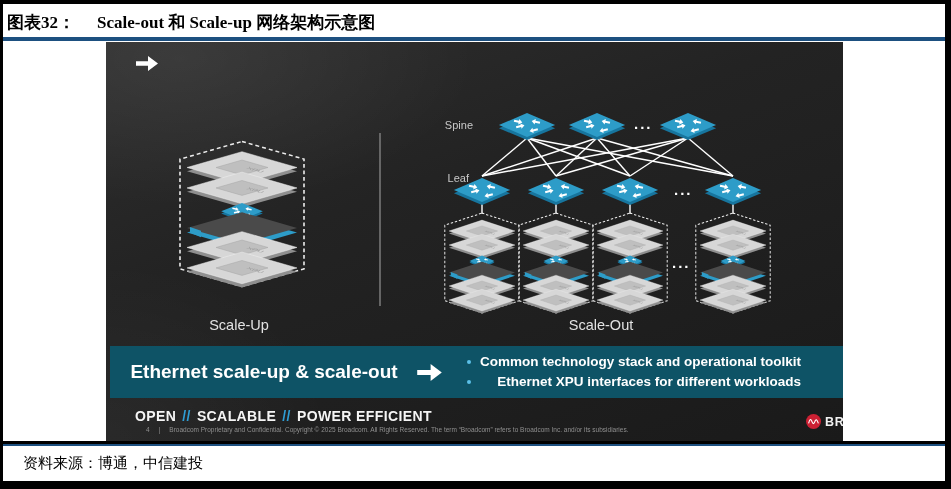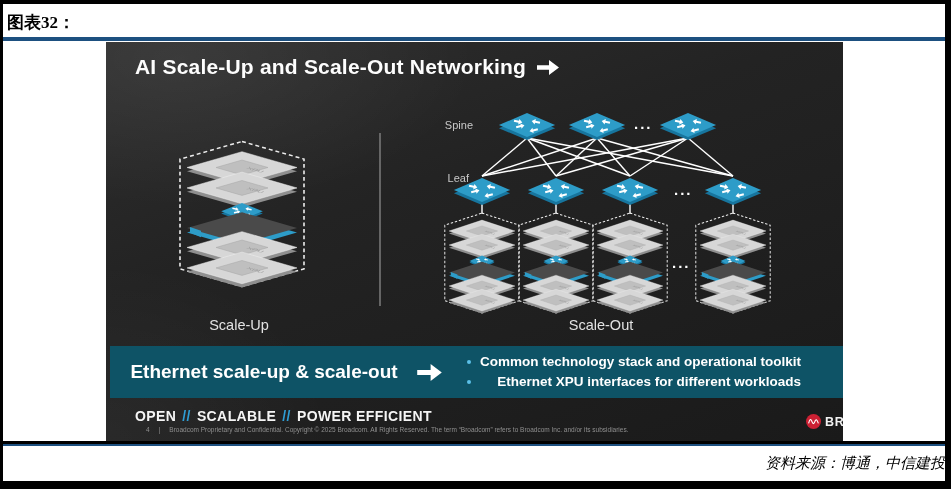--- a/index.html
+++ b/index.html
@@ -17,21 +17,21 @@
     font-family:"Liberation Serif","DejaVu Serif",serif;
     font-weight:700;font-size:17px;color:#000;white-space:nowrap;
   }
   .rule-top{height:4px;background:#1d5080;}
   .fig-body{position:relative;height:400px;background:#fff;}
   .rule-black{height:3px;background:#000;}
   .rule-blue2{height:2px;background:#1d5080;}
   .fig-source{
     height:35px;box-sizing:border-box;padding:8px 0 0 20px;
     font-family:"Liberation Serif","DejaVu Serif",serif;
-    font-style:italic;font-size:15px;color:#000;text-align:right;
+    font-size:15px;color:#000;
   }
   
   .slide{
     position:absolute;left:103px;top:1px;width:737px;height:399px;
     background:
       radial-gradient(ellipse 480px 240px at 10% 4%, rgba(255,255,255,0.07), transparent 62%),
       radial-gradient(ellipse 380px 300px at 0% 100%, rgba(255,255,255,0.045), transparent 60%),
       linear-gradient(160deg,#2e2e2e 0%,#232323 38%,#1a1a1a 100%);
     overflow:hidden;color:#fff;
   }
@@ -74,20 +74,21 @@
   }
   .logo-text{font-size:12.5px;font-weight:700;letter-spacing:0.6px;color:#f2f2f2;}
 </style>
 </head>
 <body>
 
 <div class="page">
 
   <div class="fig-header">
     <span>图表32：</span>
+    <span>Scale-out 和 Scale-up 网络架构示意图</span>
   </div>
   <div class="rule-top"></div>
 
   <div class="fig-body">
     <div class="slide">
 
       <svg class="diagram" viewBox="0 0 737 399">
         <defs>
           <path id="arr" d="M0,-1.3 L6,-1.3 L6,-3.4 L10.5,0 L6,3.4 L6,1.3 L0,1.3 Z" fill="#fff"></path>
           <g id="board">
@@ -160,21 +161,20 @@
 
         <use href="#stack" transform="translate(376,221) scale(0.6,0.64)"></use>
         <use href="#stack" transform="translate(450,221) scale(0.6,0.64)"></use>
         <use href="#stack" transform="translate(524,221) scale(0.6,0.64)"></use>
         <text class="dots" x="566" y="226">...</text>
         <use href="#stack" transform="translate(627,221) scale(0.6,0.64)"></use>
         <text class="scale-label" x="495" y="288">Scale-Out</text>
       </svg>
 
       <div class="slide-title">
-        <span>AI Scale-Up and Scale-Out Networking</span>
         <svg class="arrow-icon" width="24" height="17" viewBox="0 0 24 17">
           <path d="M1 6.2 H13 V1 L23 8.5 L13 16 V10.8 H1 Z" fill="#fff"></path>
         </svg>
       </div>
 
       <div class="banner">
         <div class="banner-label">Ethernet scale-up &amp; scale-out</div>
         <div class="banner-arrow">
           <svg width="27" height="19" viewBox="0 0 24 17">
               <path d="M1 6.2 H13 V1 L23 8.5 L13 16 V10.8 H1 Z" fill="#fff"></path>

